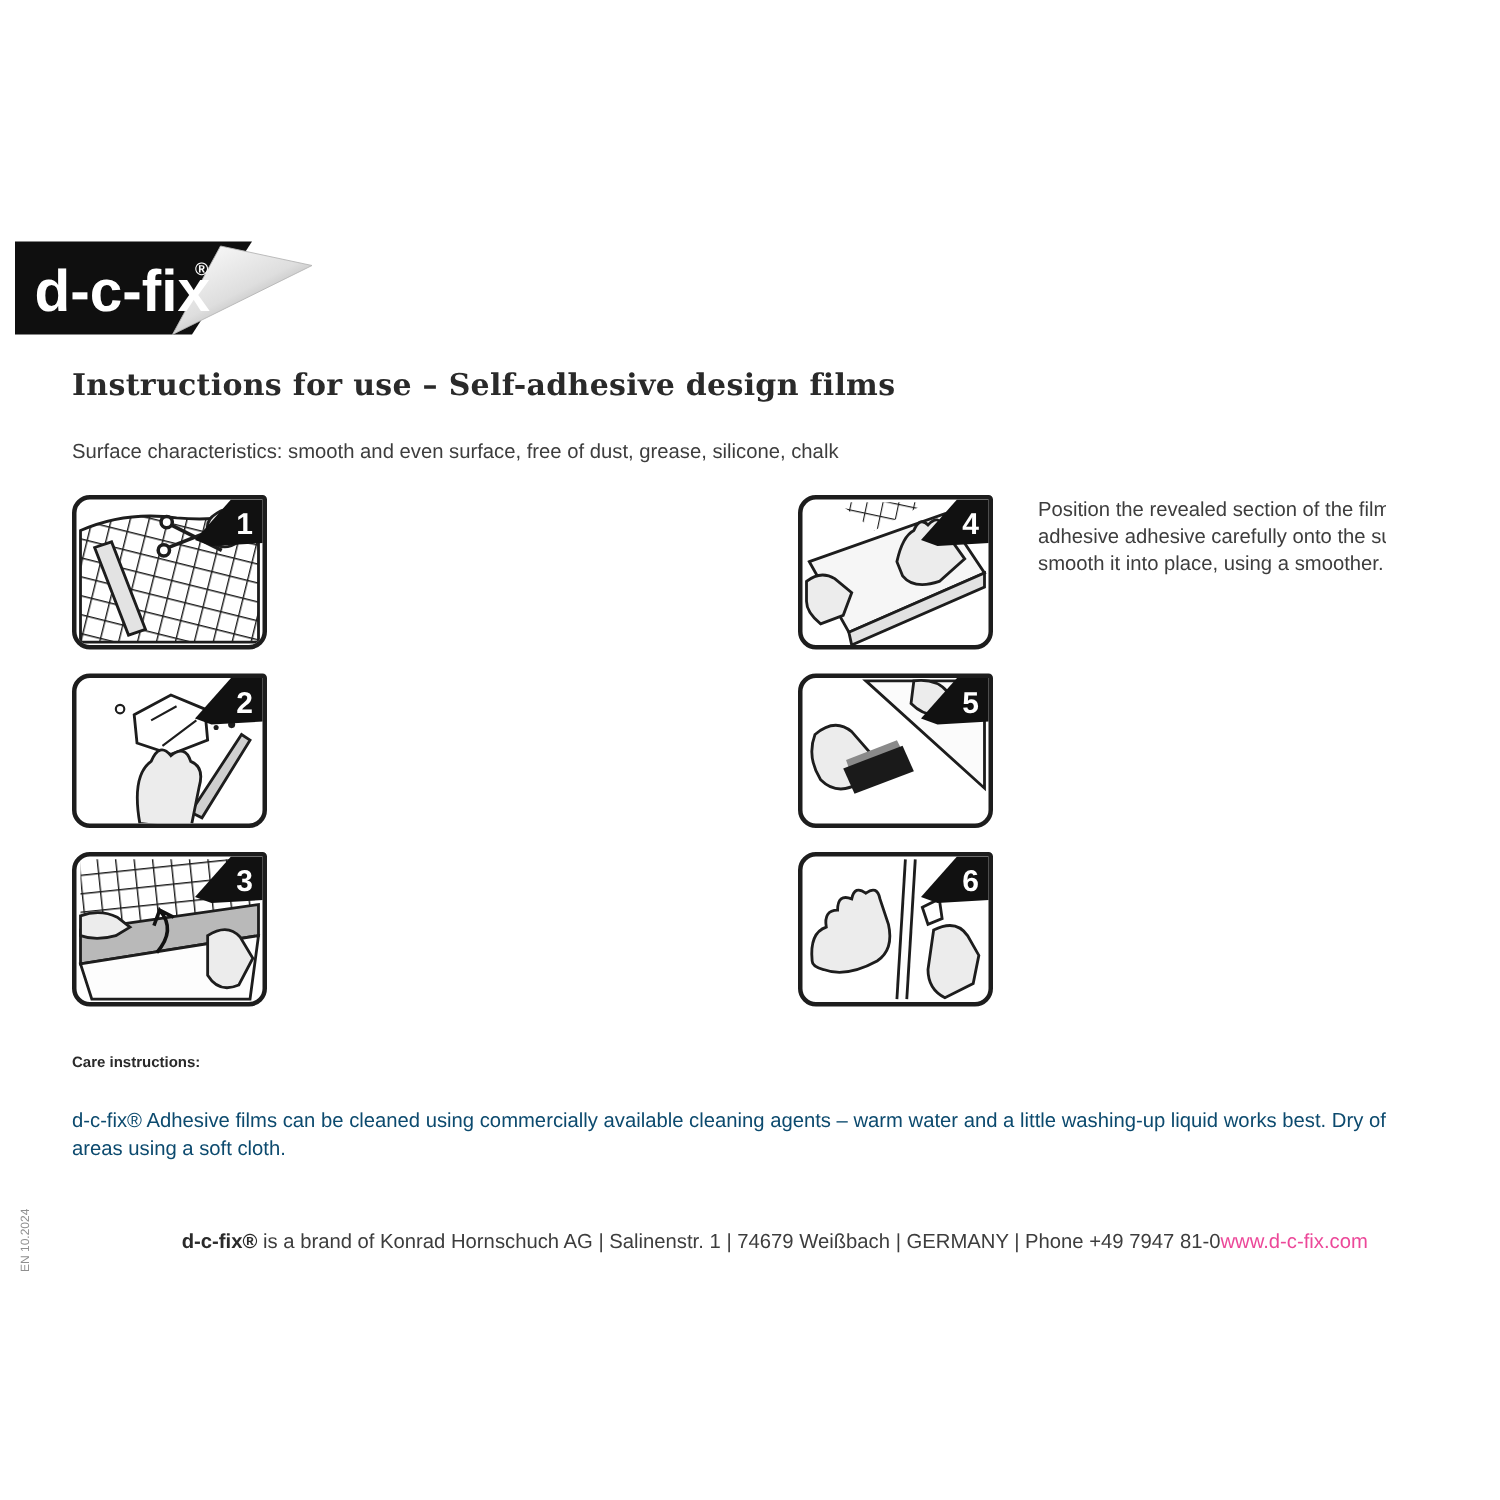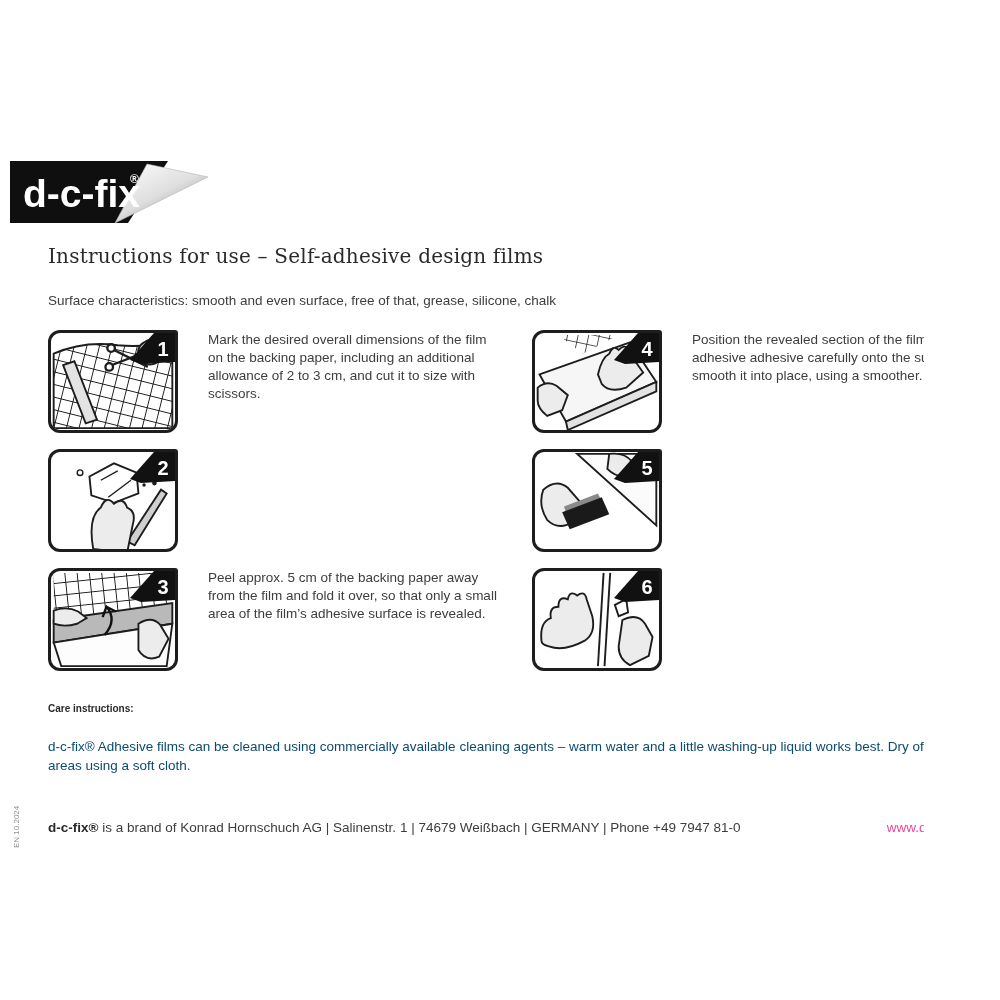--- a/index.html
+++ b/index.html
@@ -4,42 +4,42 @@
 <style>
   html,body{margin:0;padding:0;background:#ffffff;}
   .page{position:relative;width:924px;height:1000px;background:#ffffff;overflow:hidden;
         font-family:"Liberation Sans",sans-serif;color:#3d3d3d;}
 
   
   .logo{position:absolute;left:10px;top:160px;width:200px;height:64px;}
 
   
   .title{position:absolute;left:48px;top:244px;font-family:"DejaVu Serif",serif;
-         font-weight:normal;font-size:20px;color:#2a2a2a;letter-spacing:.2px;}
+         font-weight:bold;font-size:20px;color:#2a2a2a;letter-spacing:.2px;}
   .subtitle{position:absolute;left:48px;top:293px;font-size:13.5px;color:#3d3d3d;}
 
   
   .steps{position:absolute;left:48px;top:330px;width:937px;
          display:grid;grid-template-columns:453px 453px;column-gap:31px;row-gap:16px;
          grid-auto-flow:column;grid-template-rows:repeat(3,103px);}
   .step{display:flex;gap:30px;align-items:flex-start;}
   .illus-box{position:relative;flex:0 0 130px;width:130px;height:103px;box-sizing:border-box;
              border:3px solid #1d1d1d;border-radius:12px 3px 12px 12px;overflow:hidden;background:#fff;}
   .illus-box svg.art{position:absolute;left:0;top:0;width:100%;height:100%;}
   .badge{position:absolute;top:-1px;right:-1px;}
   .step-text{font-size:13.5px;line-height:18px;padding-top:1px;color:#3d3d3d;max-width:300px;}
 
   
   .care{position:absolute;left:48px;top:703px;width:937px;}
   .care-heading{font-size:10px;font-weight:bold;color:#2a2a2a;margin-bottom:7px;}
   .care-body{font-size:13.5px;line-height:19px;color:#0c4a6e;margin-top:23px;}
 
   
   .footer{position:absolute;left:48px;top:820px;width:937px;display:flex;
-          justify-content:space-between;align-items:baseline;font-size:13.5px;}
+          justify-content:center;align-items:baseline;font-size:13.5px;}
   .footer .brand{font-weight:bold;color:#2a2a2a;}
   .website{font-weight:normal;color:#ec4899;}
 
   
   .edition{position:absolute;left:12px;top:848px;font-size:8px;color:#8f8f8f;
            transform:rotate(-90deg);transform-origin:left top;white-space:nowrap;}
 </style>
 </head>
 <body>
 
@@ -53,21 +53,21 @@
         <stop offset="1" stop-color="#8c8c8c"></stop>
       </linearGradient>
     </defs>
     <polygon points="0,1 158,1 118,63 0,63" fill="#0f0f0f"></polygon>
     <polygon points="137,4 198,17 105,63" fill="url(#peelg)" stroke="#b5b5b5" stroke-width="0.6"></polygon>
     <text x="13" y="47" font-family="Liberation Sans,sans-serif" font-weight="bold" font-size="39" fill="#ffffff">d-c-fix</text>
     <text x="120" y="23" font-family="Liberation Sans,sans-serif" font-weight="bold" font-size="12" fill="#ffffff">®</text>
   </svg>
 
   <div class="title">Instructions for use – Self-adhesive design films</div>
-  <div class="subtitle">Surface characteristics: smooth and even surface, free of that, grease, silicone, chalk</div>
+  <div class="subtitle">Surface characteristics: smooth and even surface, free of dust, grease, silicone, chalk</div>
 
   <div class="steps">
 
     <div class="step">
       <div class="illus-box">
         <svg class="art" viewBox="0 0 130 103">
           <defs>
               <pattern id="s1g" width="13" height="13" patternUnits="userSpaceOnUse" patternTransform="rotate(14)">
             <path d="M0 0H13M0 0V13" stroke="#1d1d1d" stroke-width="2" fill="none"></path>
               </pattern>
@@ -80,21 +80,20 @@
             <circle cx="61" cy="36" r="4"></circle>
             <circle cx="63" cy="16" r="4"></circle>
           </g>
           <path d="M98,10 q12,-8 20,2 q6,10 -4,18 q-12,8 -20,-2 q-6,-12 4,-18 Z" fill="#ececec" stroke="#1d1d1d" stroke-width="2"></path>
         </svg>
         <svg class="badge" width="46" height="34" viewBox="0 0 46 34">
           <polygon points="0,28 24,1 46,1 46,30 11,32" fill="#111111"></polygon>
           <text x="33" y="24" text-anchor="middle" font-family="Liberation Sans,sans-serif" font-weight="bold" font-size="20" fill="#ffffff">1</text>
         </svg>
       </div>
-      <div class="step-text">Mark the desired overall dimensions of the film on the backing paper, including an additional allowance of 2 to 3 cm, and cut it to size with scissors.</div>
     </div>
 
     <div class="step">
       <div class="illus-box">
         <svg class="art" viewBox="0 0 130 103">
           <polygon points="80,95 116,40 122,44 88,99" fill="#cfcfcf" stroke="#1d1d1d" stroke-width="2"></polygon>
           <polygon points="40,26 66,12 90,22 92,44 66,54 42,46" fill="#ffffff" stroke="#1d1d1d" stroke-width="2"></polygon>
           <path d="M52,30 l18,-10 M60,48 l24,-18" stroke="#1d1d1d" stroke-width="1.5" fill="none"></path>
           <circle cx="102" cy="24" r="4" fill="#1d1d1d"></circle>
           <circle cx="109" cy="33" r="2.5" fill="#1d1d1d"></circle>
@@ -122,21 +121,20 @@
           <polygon points="2,76 128,56 122,101 10,101" fill="#fdfdfd" stroke="#1d1d1d" stroke-width="2"></polygon>
           <path d="M56,68 Q70,52 58,38 l-4,11 m4,-11 l10,5" stroke="#111111" stroke-width="2.5" fill="none"></path>
           <path d="M2,42 q14,-5 26,1 l9,7 -10,6 q-14,4 -25,0 Z" fill="#ececec" stroke="#1d1d1d" stroke-width="2"></path>
           <path d="M92,56 q14,-9 23,1 l9,15 -10,19 q-14,6 -22,-7 Z" fill="#ececec" stroke="#1d1d1d" stroke-width="2"></path>
         </svg>
         <svg class="badge" width="46" height="34" viewBox="0 0 46 34">
           <polygon points="0,28 24,1 46,1 46,30 11,32" fill="#111111"></polygon>
           <text x="33" y="24" text-anchor="middle" font-family="Liberation Sans,sans-serif" font-weight="bold" font-size="20" fill="#ffffff">3</text>
         </svg>
       </div>
-      <div class="step-text">Peel approx. 5 cm of the backing paper away from the film and fold it over, so that only a small area of the film’s adhesive surface is revealed.</div>
     </div>
 
     <div class="step">
       <div class="illus-box">
         <svg class="art" viewBox="0 0 130 103">
           <defs>
               <pattern id="s4g" width="11" height="11" patternUnits="userSpaceOnUse" patternTransform="rotate(12)">
             <path d="M0 0H11M0 0V11" stroke="#1d1d1d" stroke-width="1.6" fill="none"></path>
               </pattern>
             </defs>

